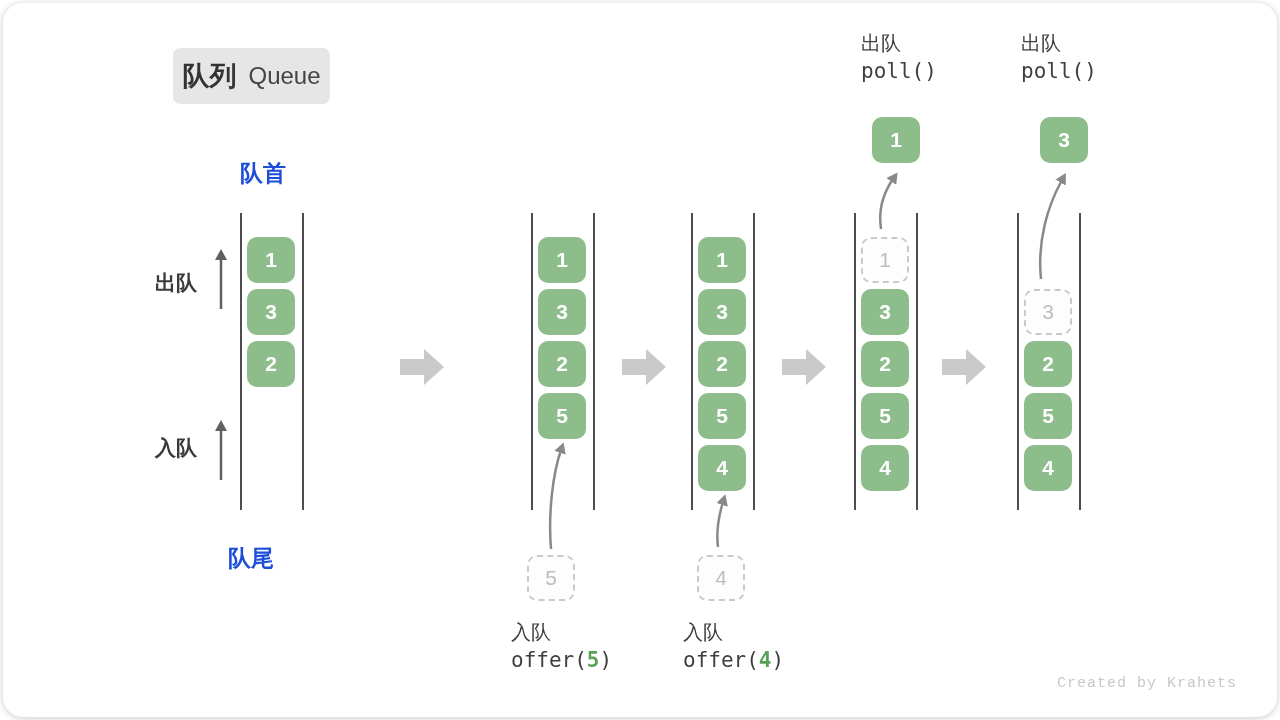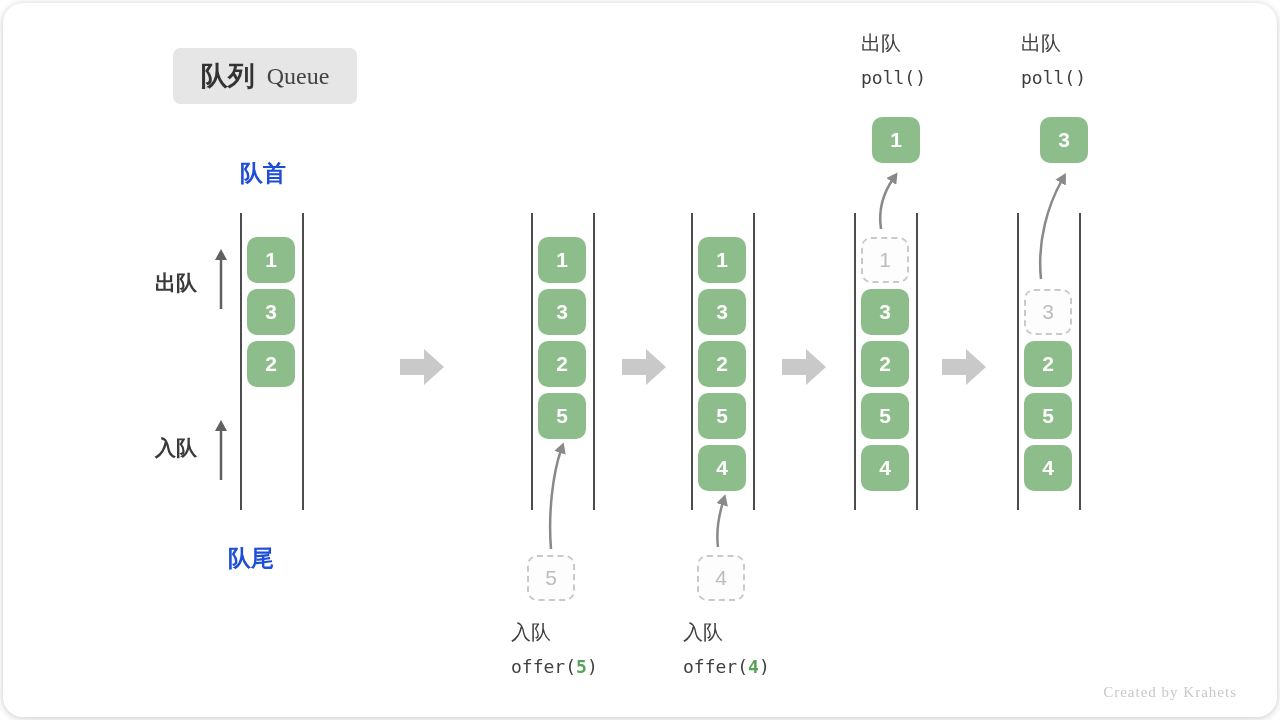--- a/index.html
+++ b/index.html
@@ -1,22 +1,22 @@
 <!DOCTYPE html>
 <html><head>
 <meta charset="utf-8">
 <style>
   html,body{margin:0;padding:0;background:#fff;}
   .stage{position:relative;width:1280px;height:720px;font-family:"Liberation Sans","DejaVu Sans",sans-serif;overflow:hidden;}
   .card{position:absolute;left:3px;top:3px;right:3px;bottom:3px;background:#ffffff;border-radius:20px;box-shadow:0 1px 7px rgba(0,0,0,0.22);}
 
   
-  .title-badge{position:absolute;left:170px;top:45px;width:184px;height:56px;background:#e6e6e6;border-radius:7px;display:flex;align-items:center;justify-content:center;gap:12px;}
+  .title-badge{position:absolute;left:170px;top:45px;width:157px;height:56px;background:#e6e6e6;border-radius:7px;display:flex;align-items:center;justify-content:center;gap:12px;}
   .title-zh{font-weight:bold;font-size:27px;color:#333;}
-  .title-en{font-family:Liberation Serif, serif;font-size:24px;color:#444;text-align:right;}
+  .title-en{font-family:Liberation Sans, sans-serif;font-size:24px;color:#444;text-align:right;}
 
   
   .struct-label{position:absolute;font-weight:bold;font-size:23px;color:#1d4ed8;}
   .front-label{left:237px;top:155px;}
   .rear-label{left:225px;top:540px;}
   .side-label{position:absolute;font-weight:bold;font-size:21px;color:#3a3a3a;}
   .side-dequeue{left:152px;top:266px;}
   .side-enqueue{left:152px;top:431px;}
 
   
@@ -29,28 +29,28 @@
   .c1{left:244px;} .c2{left:535px;} .c3{left:695px;} .c4{left:858px;} .c5{left:1021px;}
   .s0{top:234px;} .s1{top:286px;} .s2{top:338px;} .s3{top:390px;} .s4{top:442px;}
   .polled-1{left:869px;top:114px;}
   .polled-2{left:1037px;top:114px;}
   .incoming{top:552px;}
   .in-1{left:524px;} .in-2{left:694px;}
 
   
   .op{position:absolute;}
   .op-zh{font-size:20px;color:#3f3f3f;line-height:26px;}
-  .op-code{font-family:"DejaVu Sans Mono",monospace;font-size:18px;color:#3f3f3f;line-height:26px;margin-top:9px;}
+  .op-code{font-family:"DejaVu Sans Mono",monospace;font-size:21px;color:#3f3f3f;line-height:26px;margin-top:2px;}
   .op-arg{color:#57a257;font-weight:bold;}
   .op-poll-1{left:858px;top:27px;}
   .op-poll-2{left:1018px;top:27px;}
   .op-offer-1{left:508px;top:616px;}
   .op-offer-2{left:680px;top:616px;}
 
-  .watermark{position:absolute;right:40px;bottom:16px;font-family:Liberation Serif, serif;font-size:15px;color:#c8c8c8;letter-spacing:1px;}
+  .watermark{position:absolute;right:40px;bottom:25px;font-family:Liberation Mono, monospace;font-size:15px;color:#c8c8c8;letter-spacing:1px;}
 
   .arrows-layer{position:absolute;left:0;top:0;width:1280px;height:720px;pointer-events:none;}
 </style>
 </head>
 <body>
 
 <div class="stage">
   <div class="card">
 
     <div class="title-badge">

